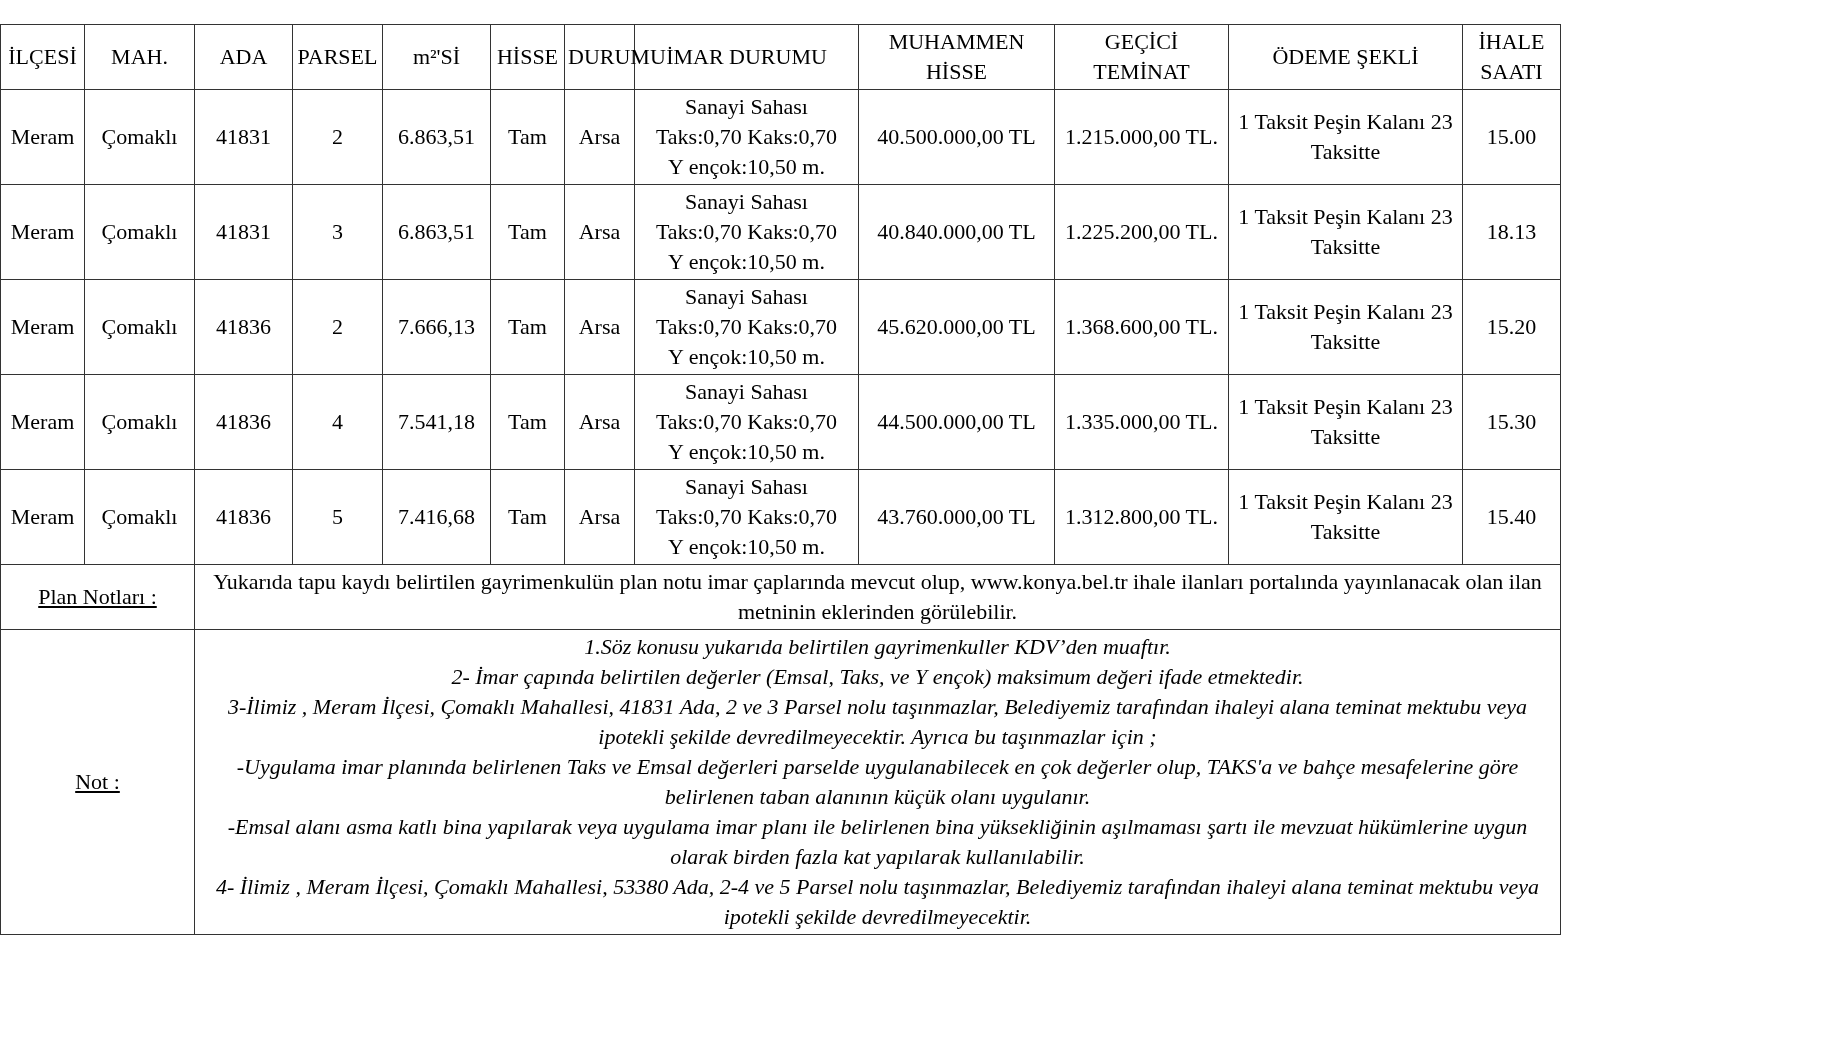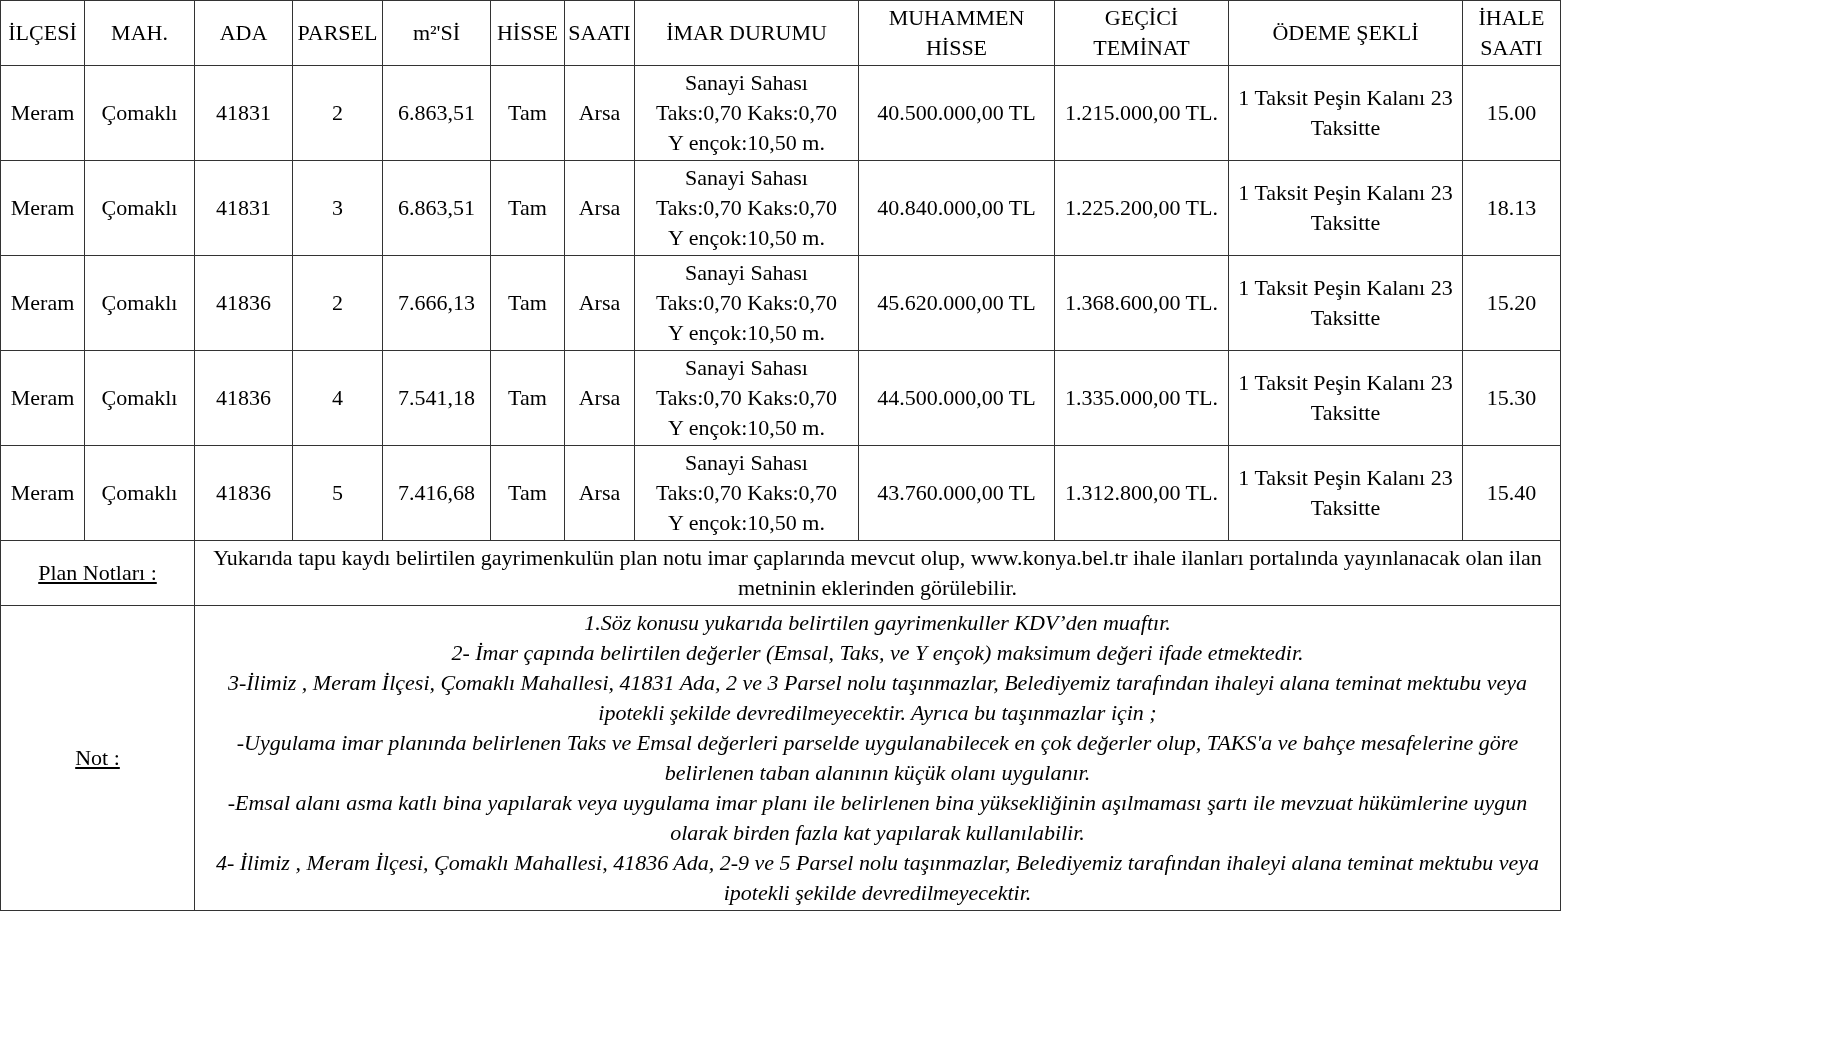--- a/index.html
+++ b/index.html
@@ -13,20 +13,21 @@
     overflow: hidden;
     font-family: "Liberation Serif", "DejaVu Serif", serif;
     color: #000000;
   }
   table.ihale {
     border-collapse: collapse;
     table-layout: fixed;
     width: 1560px;
     font-size: 22px;
     line-height: 30px;
+    margin-top: 24px;
   }
   table.ihale td, table.ihale th {
     border: 1.5px solid #333333;
     padding: 2px 3px;
     vertical-align: middle;
     font-weight: normal;
     text-align: center;
   }
   table.ihale th {
     height: 56px;
@@ -73,21 +74,21 @@
     <col style="width:98px">
   </colgroup>
   <thead>
     <tr>
       <th>İLÇESİ</th>
       <th>MAH.</th>
       <th>ADA</th>
       <th>PARSEL</th>
       <th>m²'Sİ</th>
       <th>HİSSE</th>
-      <th>SAATI</th>
+      <th>DURUMU</th>
       <th>İMAR DURUMU</th>
       <th>MUHAMMEN HİSSE</th>
       <th>GEÇİCİ TEMİNAT</th>
       <th>ÖDEME ŞEKLİ</th>
       <th>İHALE SAATI</th>
     </tr>
   </thead>
   <tbody>
     <tr class="data-row">
       <td>Meram</td>
@@ -184,17 +185,17 @@
       <td class="note-body" colspan="10">Yukarıda tapu kaydı belirtilen gayrimenkulün plan notu imar çaplarında mevcut olup, www.konya.bel.tr ihale ilanları portalında yayınlanacak olan ilan metninin eklerinden görülebilir.</td>
     </tr>
     <tr>
       <td class="note-label" colspan="2">Not :</td>
       <td class="note-body" colspan="10">
         <p>1.Söz konusu yukarıda belirtilen gayrimenkuller KDV’den muaftır.</p>
         <p>2- İmar çapında belirtilen değerler (Emsal, Taks, ve Y ençok) maksimum değeri ifade etmektedir.</p>
         <p>3-İlimiz , Meram İlçesi, Çomaklı Mahallesi, 41831 Ada, 2 ve 3 Parsel nolu taşınmazlar, Belediyemiz tarafından ihaleyi alana teminat mektubu veya ipotekli şekilde devredilmeyecektir. Ayrıca bu taşınmazlar için ;</p>
         <p>-Uygulama imar planında belirlenen Taks ve Emsal değerleri parselde uygulanabilecek en çok değerler olup, TAKS'a ve bahçe mesafelerine göre belirlenen taban alanının küçük olanı uygulanır.</p>
         <p>-Emsal alanı asma katlı bina yapılarak veya uygulama imar planı ile belirlenen bina yüksekliğinin aşılmaması şartı ile mevzuat hükümlerine uygun olarak birden fazla kat yapılarak kullanılabilir.</p>
-        <p>4- İlimiz , Meram İlçesi, Çomaklı Mahallesi, 41836 Ada, 2-9 ve 5 Parsel nolu taşınmazlar, Belediyemiz tarafından ihaleyi alana teminat mektubu veya ipotekli şekilde devredilmeyecektir.</p>
+        <p>4- İlimiz , Meram İlçesi, Çomaklı Mahallesi, 53380 Ada, 2-4 ve 5 Parsel nolu taşınmazlar, Belediyemiz tarafından ihaleyi alana teminat mektubu veya ipotekli şekilde devredilmeyecektir.</p>
       </td>
     </tr>
   </tbody>
 </table>
 
 </body></html>

